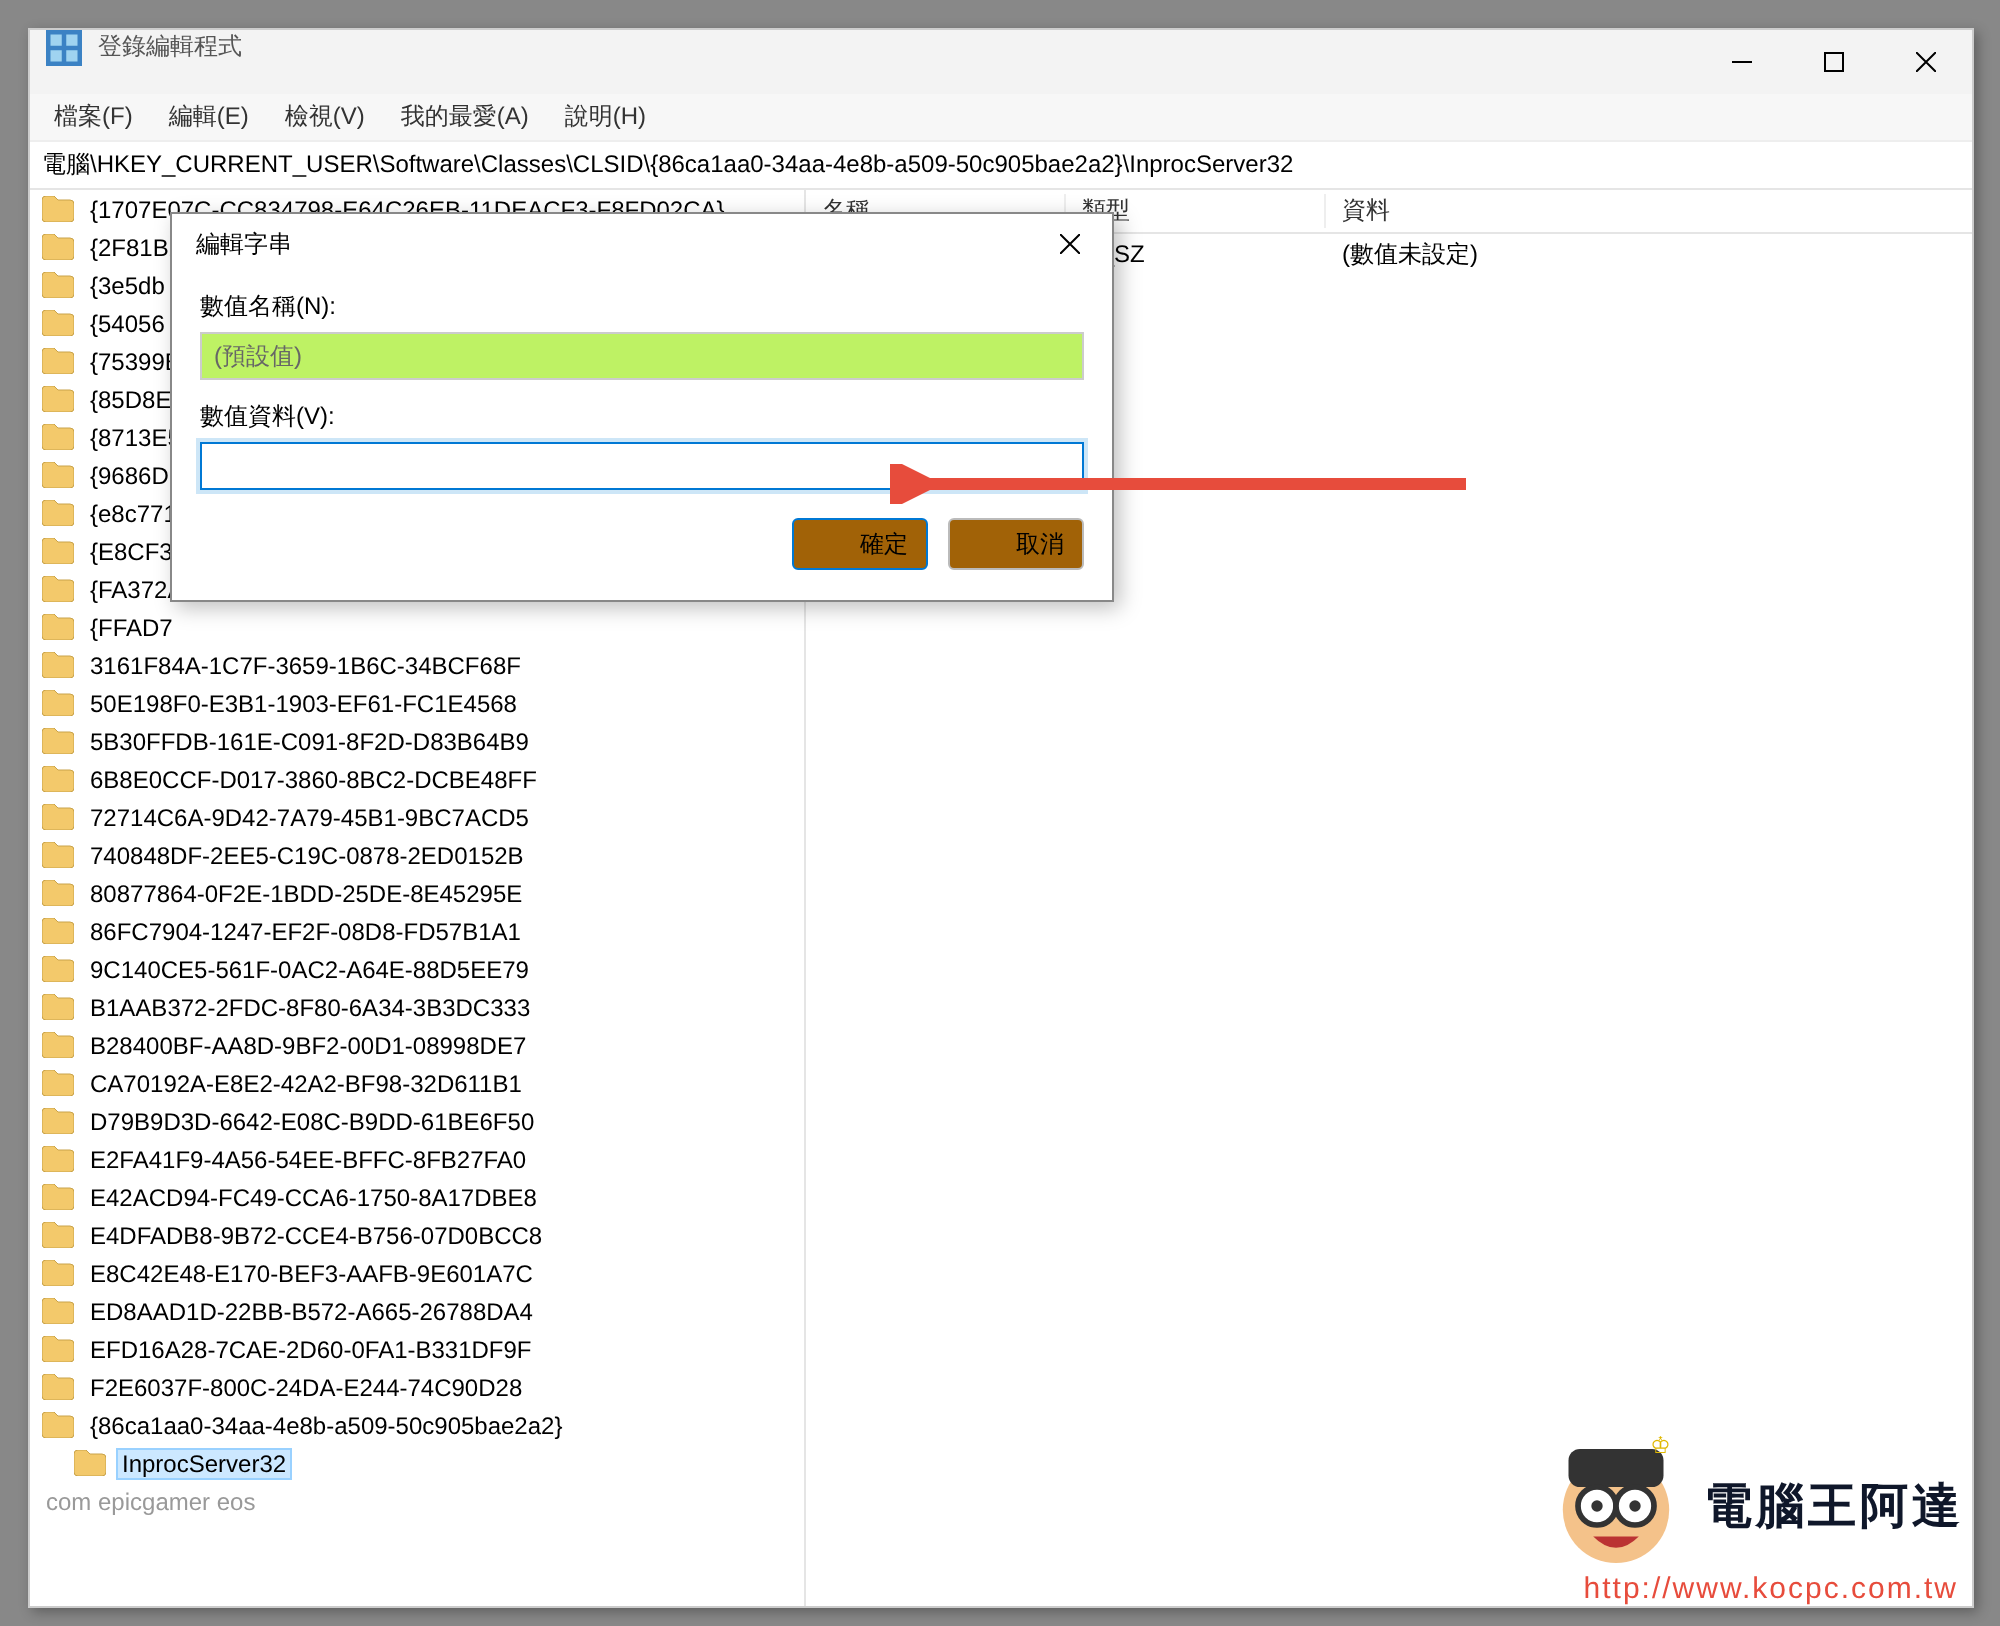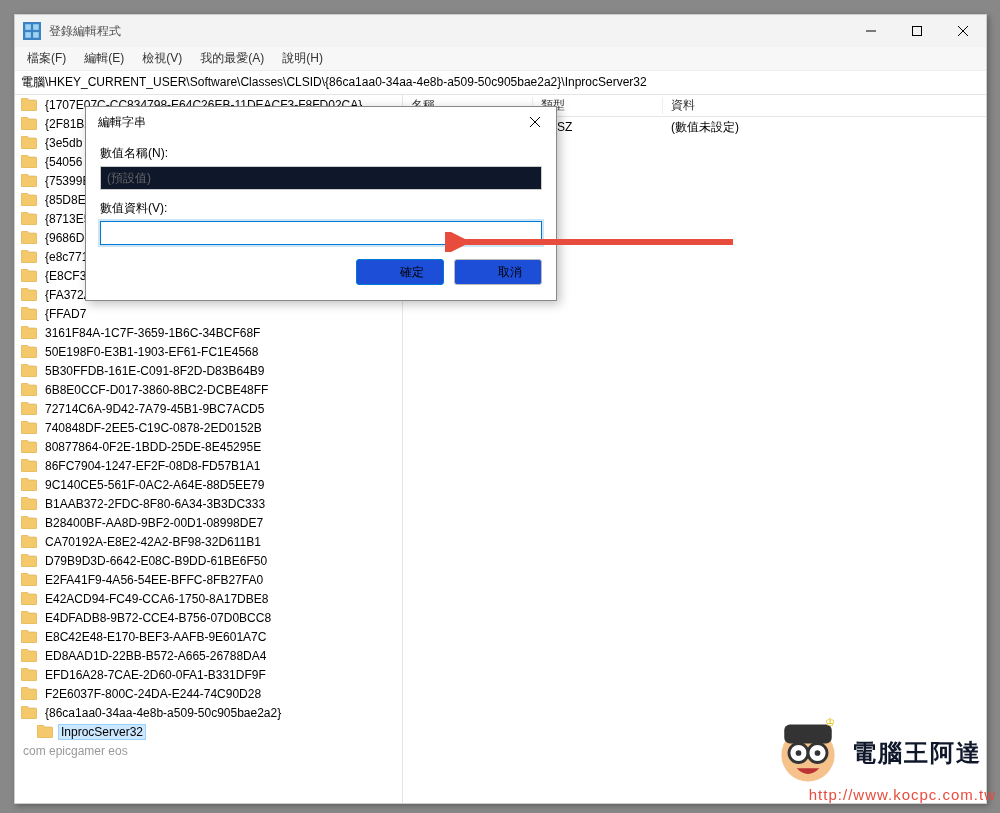--- a/index.html
+++ b/index.html
@@ -1,20 +1,20 @@
 <!DOCTYPE html>
 <html><head>
 <meta charset="utf-8">
 <style>
   * { box-sizing: border-box; margin: 0; padding: 0; font-family: "Segoe UI", "Microsoft JhengHei", sans-serif; font-size: 12px; }
   body { width: 1000px; height: 813px; background: #888; position: relative; overflow: hidden; }
 
   .window { position: absolute; left: 14px; top: 14px; width: 973px; height: 790px; background: #fff; border: 1px solid #ccc; box-shadow: 2px 2px 6px rgba(0,0,0,0.3); display: flex; flex-direction: column; }
 
-  .titlebar { height: 32px; display: flex; align-items: center; background: #f3f3f3; }
+  .titlebar { height: 32px; display: flex; align-items: flex-start; background: #f3f3f3; }
   .titlebar .icon { width: 18px; height: 18px; margin: 0 8px; }
   .titlebar .title { color: #555; flex: 1; }
   .win-btns { display: flex; height: 100%; }
   .win-btn { width: 46px; height: 100%; display: flex; align-items: center; justify-content: center; color: #333; cursor: default; }
 
   .menubar { height: 24px; display: flex; align-items: center; padding: 0 4px; gap: 2px; background: #f7f7f7; color: #333; border-bottom: 1px solid #eee; }
   .menubar .menu-item { padding: 2px 8px; }
 
   .addressbar { height: 24px; display: flex; align-items: center; padding: 0 6px; border-bottom: 1px solid #e5e5e5; background: #fff; }
   .addressbar span { color: #000; white-space: nowrap; overflow: hidden; }
@@ -45,34 +45,34 @@
   .list-row .cell.c3 { flex: 1; }
 
   
   .dialog { position: absolute; left: 85px; top: 106px; width: 472px; height: 195px; background: #fff; border: 1px solid #888; box-shadow: 3px 3px 10px rgba(0,0,0,0.25); display: flex; flex-direction: column; }
   .dlg-title { height: 30px; display: flex; align-items: center; padding: 0 2px 0 12px; }
   .dlg-title .t { color: #000; flex: 1; font-size: 12px; }
   .dlg-close { width: 38px; height: 100%; display:flex; align-items:center; justify-content:center; }
   .dlg-body { flex:1; padding: 4px 14px 10px 14px; display:flex; flex-direction:column; }
   .dlg-body label { color:#000; margin-top:4px; margin-bottom:4px; }
   .dlg-input { width:100%; height:24px; border:1px solid #ccc; padding:0 6px; background:#fff; }
-  .dlg-input.ro { background:#0f172a; color:#666; }
+  .dlg-input.ro { background:#bef264; color:#666; }
   .dlg-input.focus { border:1px solid #0078d4; outline: 2px solid #cde6f7; }
   .dlg-buttons { display:flex; justify-content:flex-end; gap:10px; margin-top:14px; }
-  .dlg-btn { width:88px; height:26px; border:1px solid #0078d4; background:#1d4ed8; border-radius:3px; text-align:center; line-height:24px; cursor:default;padding-left:24px; }
+  .dlg-btn { width:68px; height:26px; border:1px solid #0078d4; background:#a16207; border-radius:3px; text-align:center; line-height:24px; cursor:default;padding-left:24px; }
   .dlg-btn.primary { border-color:#0078d4; color:#000; }
   .dlg-btn.secondary { border-color:#bbb; }
 
   
   .arrow { position:absolute; left:445px; top:232px; width:290px; height:20px; pointer-events:none; }
 
   
   .watermark { position:absolute; right:18px; bottom:22px; display:flex; align-items:center; gap:6px; }
   .wm-text { font-size:24px; font-weight:bold; color:#0f172a; letter-spacing:2px; text-shadow:1px 1px 0 #fff; }
-  .wm-url { position:absolute; right:4px; bottom:10px; color:#e74c3c; font-size:15px; letter-spacing:1px;padding-left:43px; }
+  .wm-url { position:absolute; right:21px; bottom:10px; color:#e74c3c; font-size:15px; letter-spacing:1px;padding-left:43px; }
   .wm-face { width:76px; height:76px; }
 </style>
 </head>
 <body>
 
 <div class="window">
 
   <div class="titlebar">
     <span class="icon">
       <svg viewBox="0 0 16 16" width="18" height="18">

